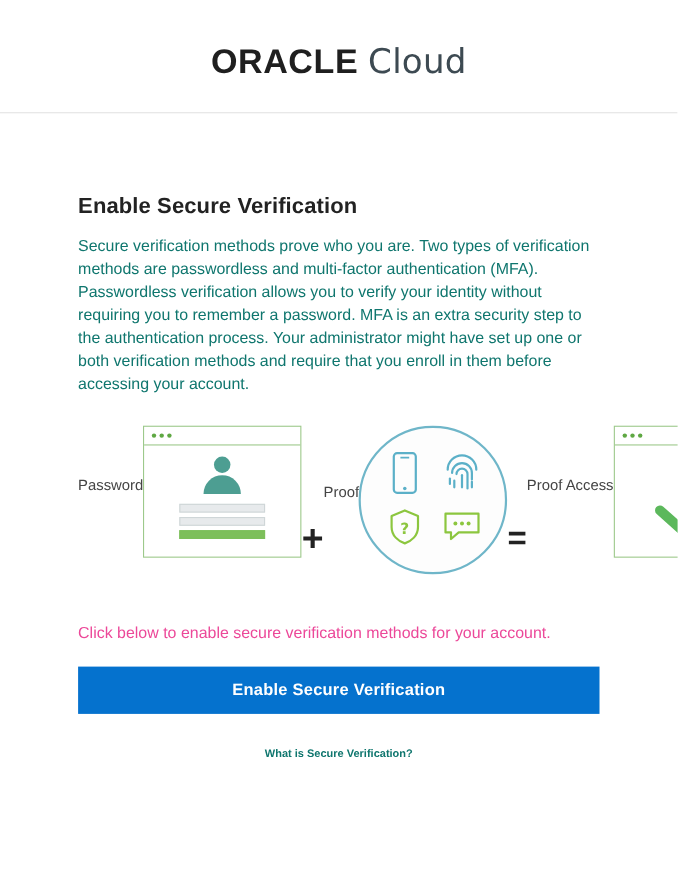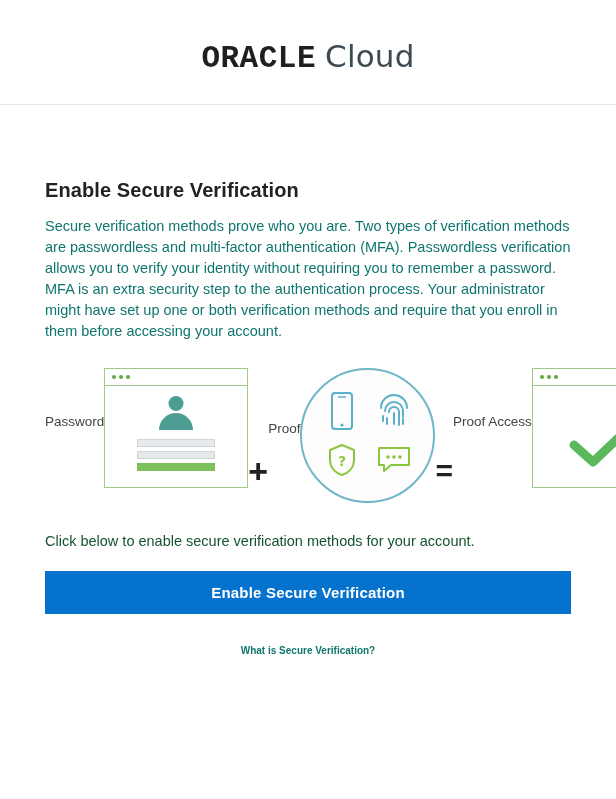--- a/index.html
+++ b/index.html
@@ -28,21 +28,21 @@
     align-items: center;
     padding-top: 38px;
     padding-bottom: 10px;
   }
   .logo {
     display: flex;
     align-items: baseline;
     gap: 9px;
   }
   .logo-oracle {
-    font-family: Liberation Mono, monospace;
+    font-family: Liberation Sans, sans-serif;
     font-weight: bold;
     font-size: 31px;
     letter-spacing: 0.5px;
     color: #1f1f1f;
   }
   .logo-cloud {
     font-family: "DejaVu Sans", sans-serif;
     font-weight: normal;
     font-size: 31px;
     color: #3d4a52;
@@ -50,21 +50,21 @@
   }
 
   .rule {
     height: 1px;
     background: #e3e3e3;
     margin: 18px 0 0 0;
   }
 
   
   .content {
-    padding: 0 45px;
+    padding: 0 71px;
     box-sizing: border-box;
   }
   h1.title {
     font-size: 20px;
     font-weight: bold;
     color: #222222;
     margin: 74px 0 14px 0;
     letter-spacing: 0.1px;
   }
   p.intro {
@@ -197,22 +197,22 @@
     grid-template-columns: 1fr 1fr;
     grid-template-rows: 1fr 1fr;
     place-items: center;
     padding: 16px 14px;
   }
   .circ-icon { display:flex; align-items:center; justify-content:center; }
 
   
   p.cta-text {
     font-size: 14.5px;
-    color: #14532d;
-    margin: 30px 0 0 0;
+    color: #ec4899;
+    margin: 46px 0 0 0;
   }
   .btn-primary {
     display: block;
     width: 100%;
     margin-top: 22px;
     background: #0572ce;
     color: #ffffff;
     border: none;
     font-family: "Liberation Sans", sans-serif;
     font-size: 15px;

